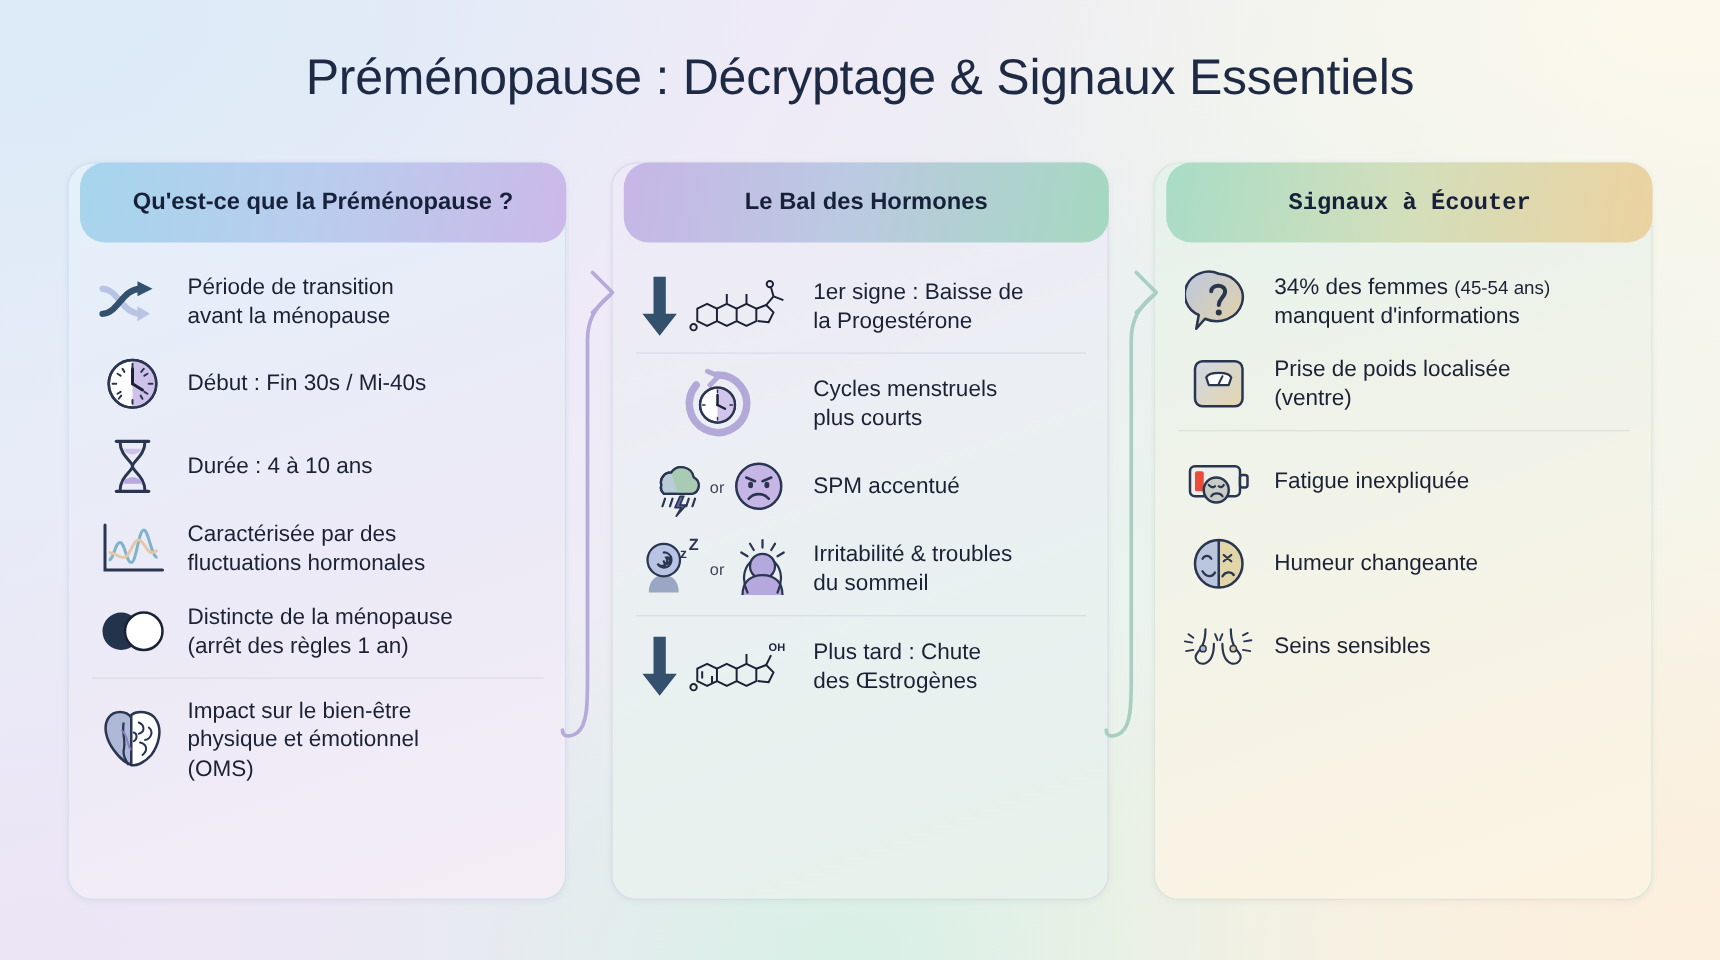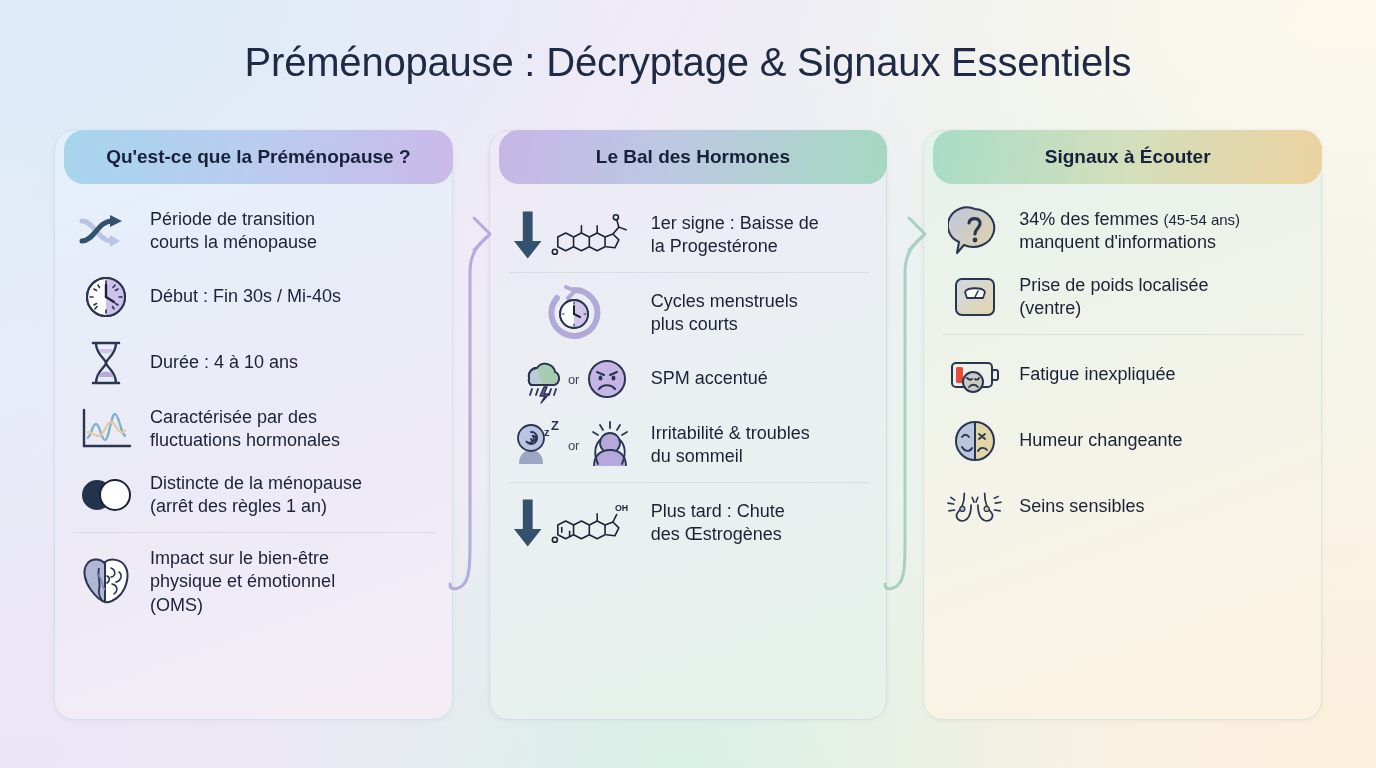--- a/index.html
+++ b/index.html
@@ -51,31 +51,31 @@
     border-radius: 20px;
     border: 1px solid rgba(255,255,255,0.85);
     box-shadow: 0 1px 5px rgba(40,50,80,0.05);
   }
   .c1 .card-bg { background: linear-gradient(160deg, #e4f0fa 0%, #eceaf6 55%, #f5edf6 100%); border-color:#cfe0ef;}
   .c2 .card-bg { background: linear-gradient(160deg, #eee9f7 0%, #eaf0f2 50%, #e6f2ea 100%); border-color:#dcd8ea;}
   .c3 .card-bg { background: linear-gradient(160deg, #e5f2ec 0%, #f3f3e8 50%, #fdf3e2 100%); border-color:#d8e7dc;}
 
   .card-head {
     position: relative;
-    height: 54px;
+    height: 64px;
     border-radius: 20px;
     display: flex; align-items: center; justify-content: center;
     font-size: 19px; font-weight: bold;
     color: #17213a;
     z-index: 3;
     margin-left: 10px;
   }
   .c1 .card-head { background: linear-gradient(100deg, #a6d5ec 0%, #b9cdee 48%, #cbb9e9 100%); }
   .c2 .card-head { background: linear-gradient(100deg, #c6b6e6 0%, #bcc9e2 45%, #a5d8c0 100%); }
-  .c3 .card-head { background: linear-gradient(100deg, #a8dcc6 0%, #d2dfbc 48%, #ecd2a0 100%); }
+  .c3 .card-head { background: linear-gradient(100deg, #a8dcc6 0%, #d2dfbc 48%, #ecd2a0 100%); font-family: Liberation Mono, monospace; }
 
   .card-body {
     position: relative;
     z-index: 2;
     padding: 14px 18px 14px 20px;
     flex: 1;
     display: flex;
     flex-direction: column;
     justify-content: flex-start;
   }
@@ -134,21 +134,21 @@
       <div class="row">
         <span class="ico">
           <svg width="56" height="40" viewBox="0 0 56 40">
             <path d="M4 10 C16 10, 20 30, 34 30" fill="none" stroke="#b9c4e4" stroke-width="5" stroke-linecap="round"></path>
             <path d="M32 24 L42 30 L32 36 Z" fill="#b9c4e4"></path>
             <path d="M4 30 C16 30, 20 10, 34 10" fill="none" stroke="#33506d" stroke-width="5" stroke-linecap="round"></path>
             <path d="M32 4 L44 10 L32 16 Z" fill="#33506d"></path>
           </svg>
         </span>
         <span class="txt" style="white-space:pre-line">Période de transition
-courts la ménopause</span>
+avant la ménopause</span>
       </div>
 
       <div class="row">
         <span class="ico">
           <svg width="46" height="46" viewBox="0 0 46 46">
             <circle cx="23" cy="23" r="19" fill="#ffffff" stroke="#2a3550" stroke-width="2"></circle>
             <path d="M23 4 A19 19 0 0 1 23 42 Z" fill="#c6b6e6" opacity="0.85"></path>
             <circle cx="23" cy="23" r="19" fill="none" stroke="#2a3550" stroke-width="2"></circle>
             <g stroke="#2a3550" stroke-width="1.6" stroke-linecap="round">
               <line x1="23" y1="7" x2="23" y2="10"></line>

